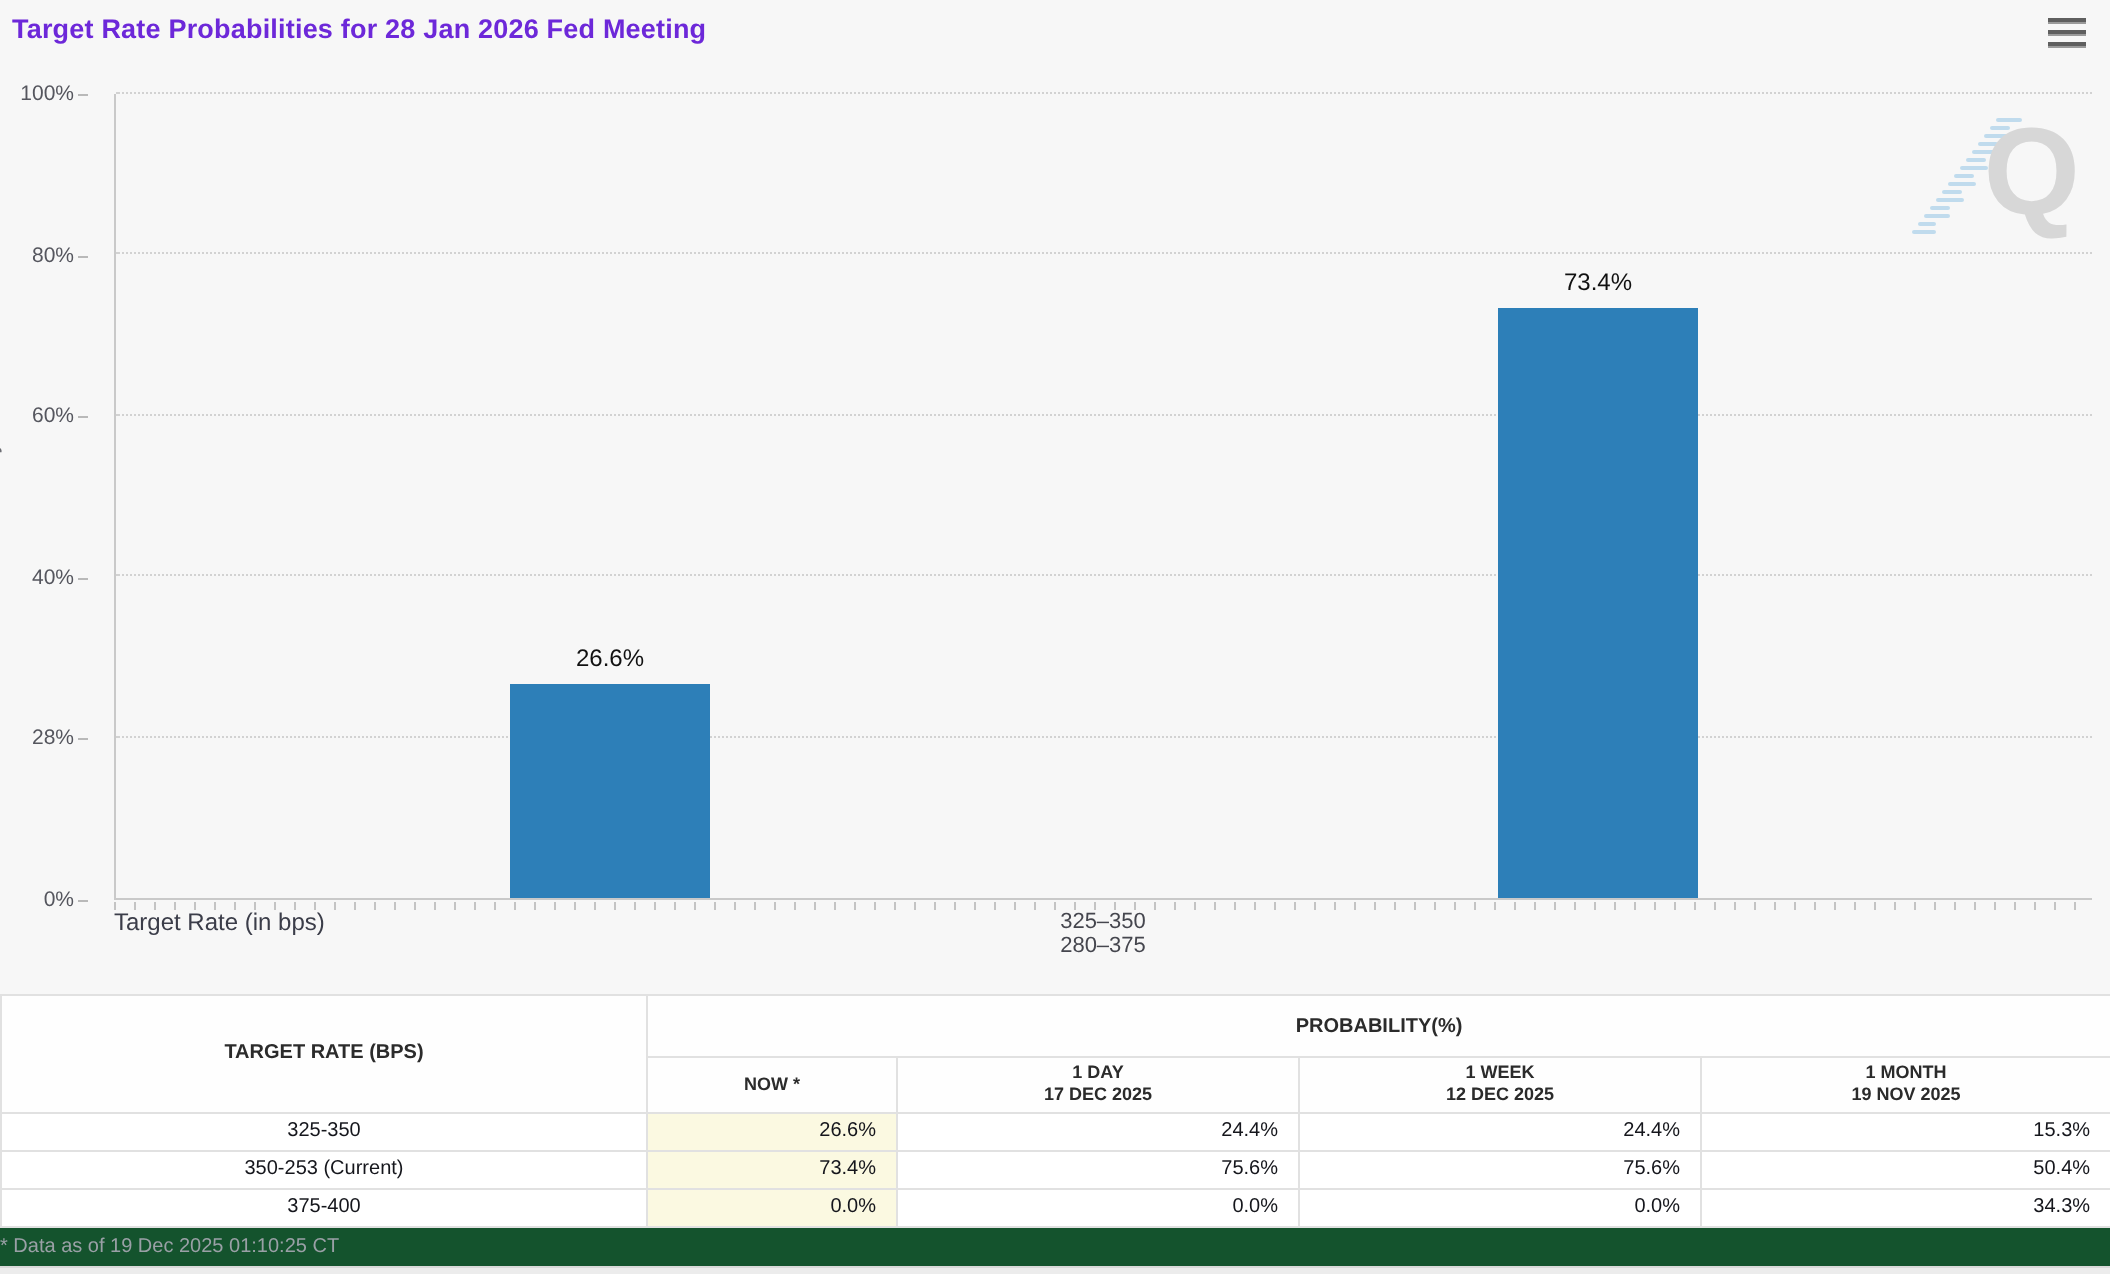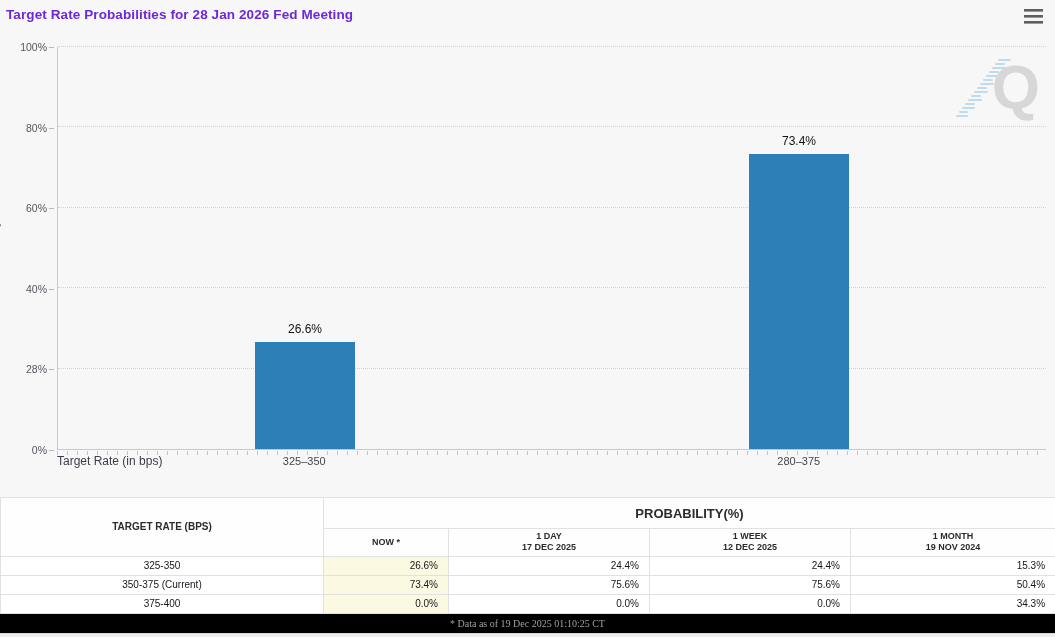--- a/index.html
+++ b/index.html
@@ -53,21 +53,21 @@
   .gridline {
     position: absolute; left: 0; right: 0; height: 0;
     border-top: 1px dotted #d2d2d2;
   }
   .y-axis {
     position: absolute;
     left: 0; top: 47px; width: 57px; height: 403px;
   }
   .ytick {
     position: absolute;
-    right: 10px;
+    right: 20px;
     transform: translateY(50%);
     font-size: 10.5px;
     color: #55565e;
     white-space: nowrap;
     text-align: right;
   }
   .ytick::after {
     content: "";
     position: absolute;
     right: -7px; top: 50%;
@@ -99,20 +99,21 @@
   .bar-rect { width: 100px; }
   .minor-ticks {
     position: absolute;
     left: 57px; right: 9px; top: 451px; height: 4px;
     background-image: repeating-linear-gradient(to right, #c4c4c4 0 1px, transparent 1px 10px);
   }
   .x-categories {
     position: absolute;
     left: 57px; right: 9px; top: 455px; height: 15px;
     display: flex;
+    flex-direction: column;
   }
   .x-cat {
     flex: 1; text-align: center;
     font-size: 11px; color: #45464e;
   }
   .x-axis-title {
     position: absolute;
     left: 57px; right: 9px; top: 454px;
     text-align: left;
     font-size: 12px;
@@ -143,35 +144,34 @@
     border: 1px solid #e1e1e1;
     font-size: 10px;
     overflow: hidden;
   }
   .prob-table thead th {
     font-weight: bold;
     color: #2b2b2b;
     text-align: center;
     background: #fefefe;
   }
-  th.group-h { height: 31px; font-size: 13px; }
+  th.group-h { height: 31px; font-size: 10px; }
   th.rate-h  { font-size: 10px; }
   th.col-h   { height: 24px; font-size: 9px; line-height: 1.25; padding: 2px 0; }
   .prob-table tbody td { height: 19px; color: #15161c; }
   td.rate-cell { text-align: center; }
   td.val-cell  { text-align: right; padding-right: 10px; }
   td.now-cell  { background: #fbf9e1; }
 
   .footnote {
-    text-align: center;
+    text-align: left;
     font-size: 10px;
     color: #9aa0a6;
     padding: 4px 0 4px;
-    background: #000000;
-    font-family: Liberation Serif, serif;
+    background: #14532d;
   }
   .bottom-strip {
     height: 9px;
     background: #ececec;
     border-top: 1px solid #d9d9d9;
   }
 </style>
 </head>
 <body>
 
@@ -264,34 +264,34 @@
         <th class="col-h">
             <div>1 DAY</div>
             <div>17 DEC 2025</div>
           </th>
         <th class="col-h">
             <div>1 WEEK</div>
             <div>12 DEC 2025</div>
           </th>
         <th class="col-h">
             <div>1 MONTH</div>
-            <div>19 NOV 2024</div>
+            <div>19 NOV 2025</div>
           </th>
       </tr>
     </thead>
     <tbody>
         <tr>
           <td class="rate-cell">325-350</td>
           <td class="val-cell now-cell">26.6%</td>
           <td class="val-cell">24.4%</td>
           <td class="val-cell">24.4%</td>
           <td class="val-cell">15.3%</td>
         </tr>
         <tr>
-          <td class="rate-cell">350-375 (Current)</td>
+          <td class="rate-cell">350-253 (Current)</td>
           <td class="val-cell now-cell">73.4%</td>
           <td class="val-cell">75.6%</td>
           <td class="val-cell">75.6%</td>
           <td class="val-cell">50.4%</td>
         </tr>
         <tr>
           <td class="rate-cell">375-400</td>
           <td class="val-cell now-cell">0.0%</td>
           <td class="val-cell">0.0%</td>
           <td class="val-cell">0.0%</td>

